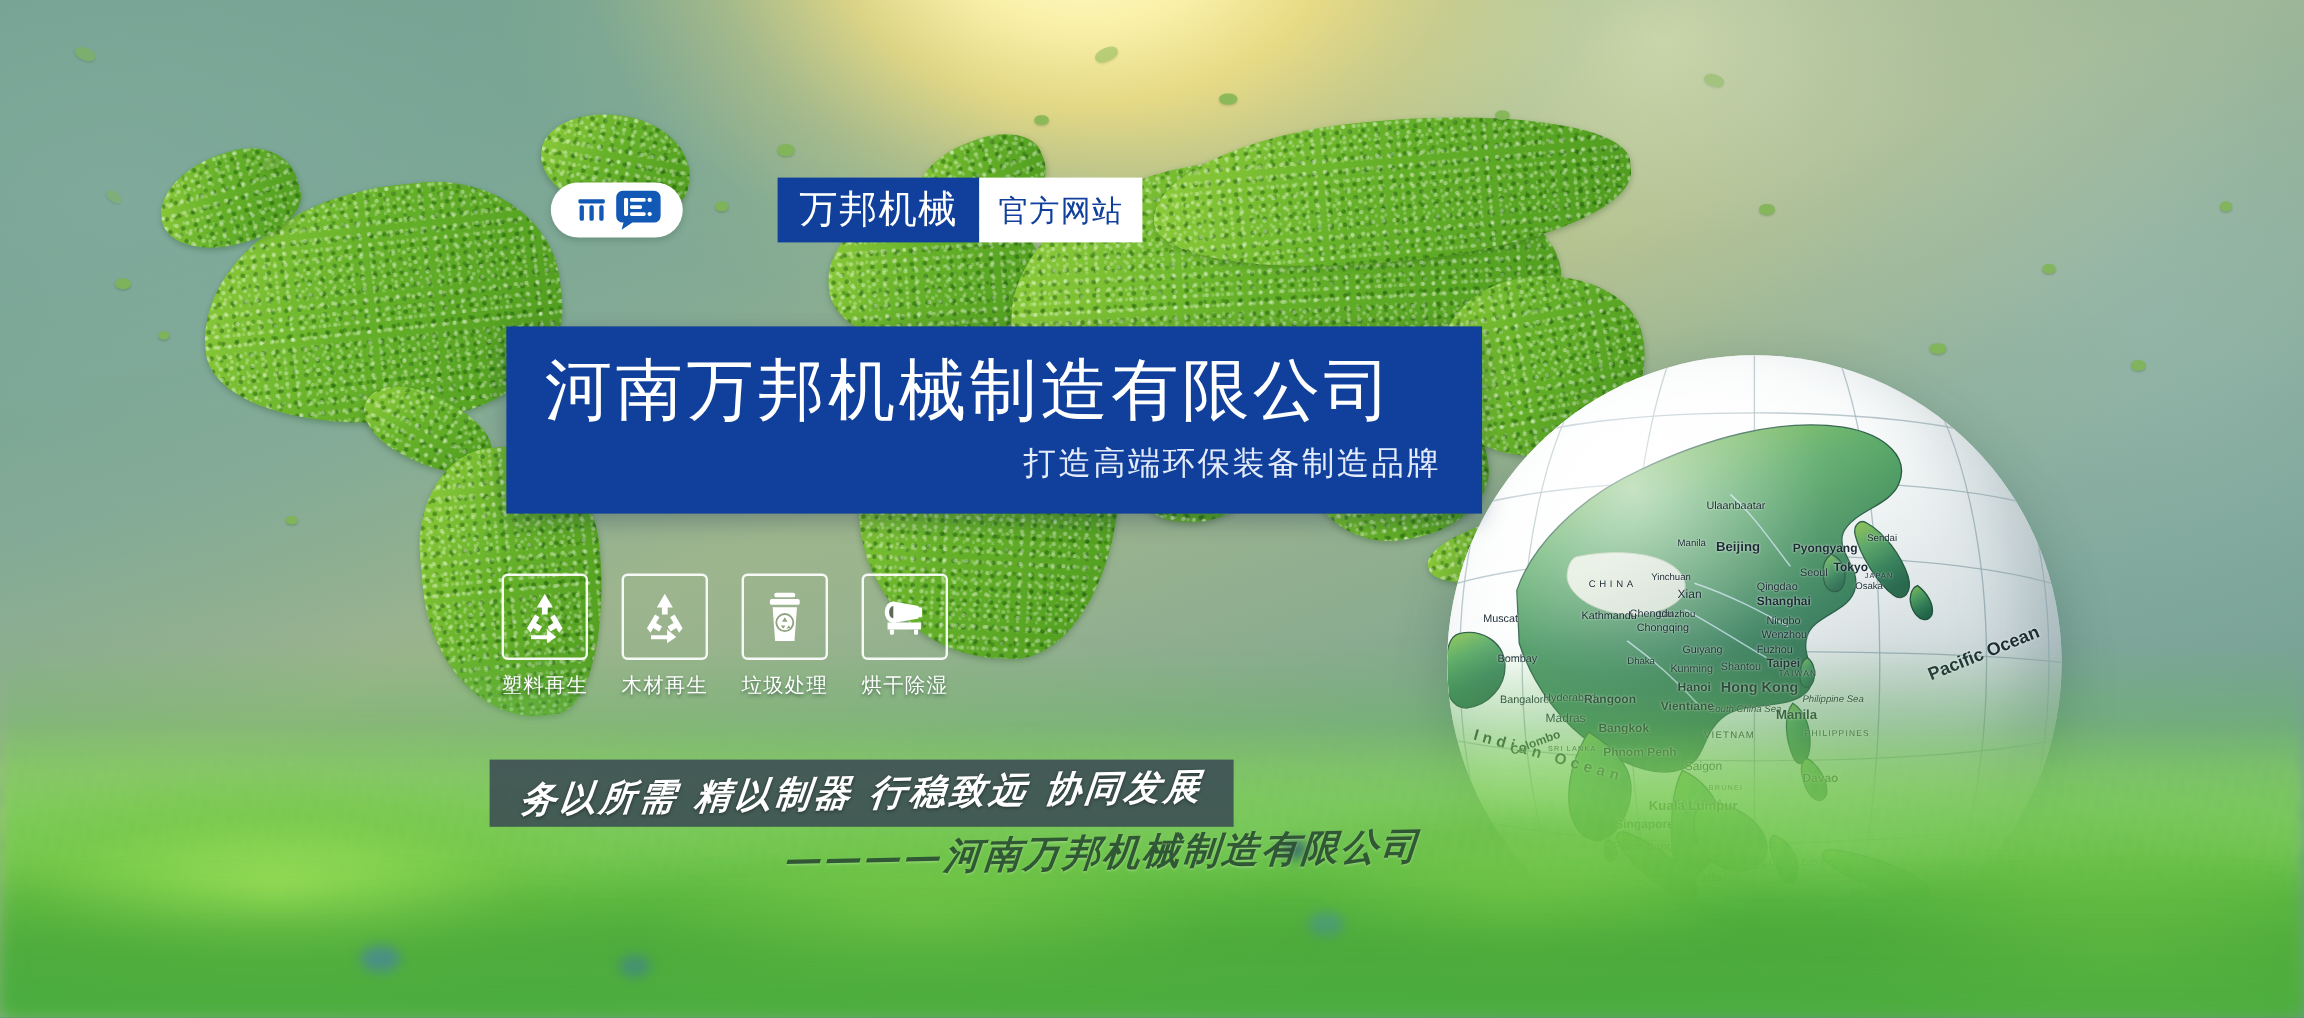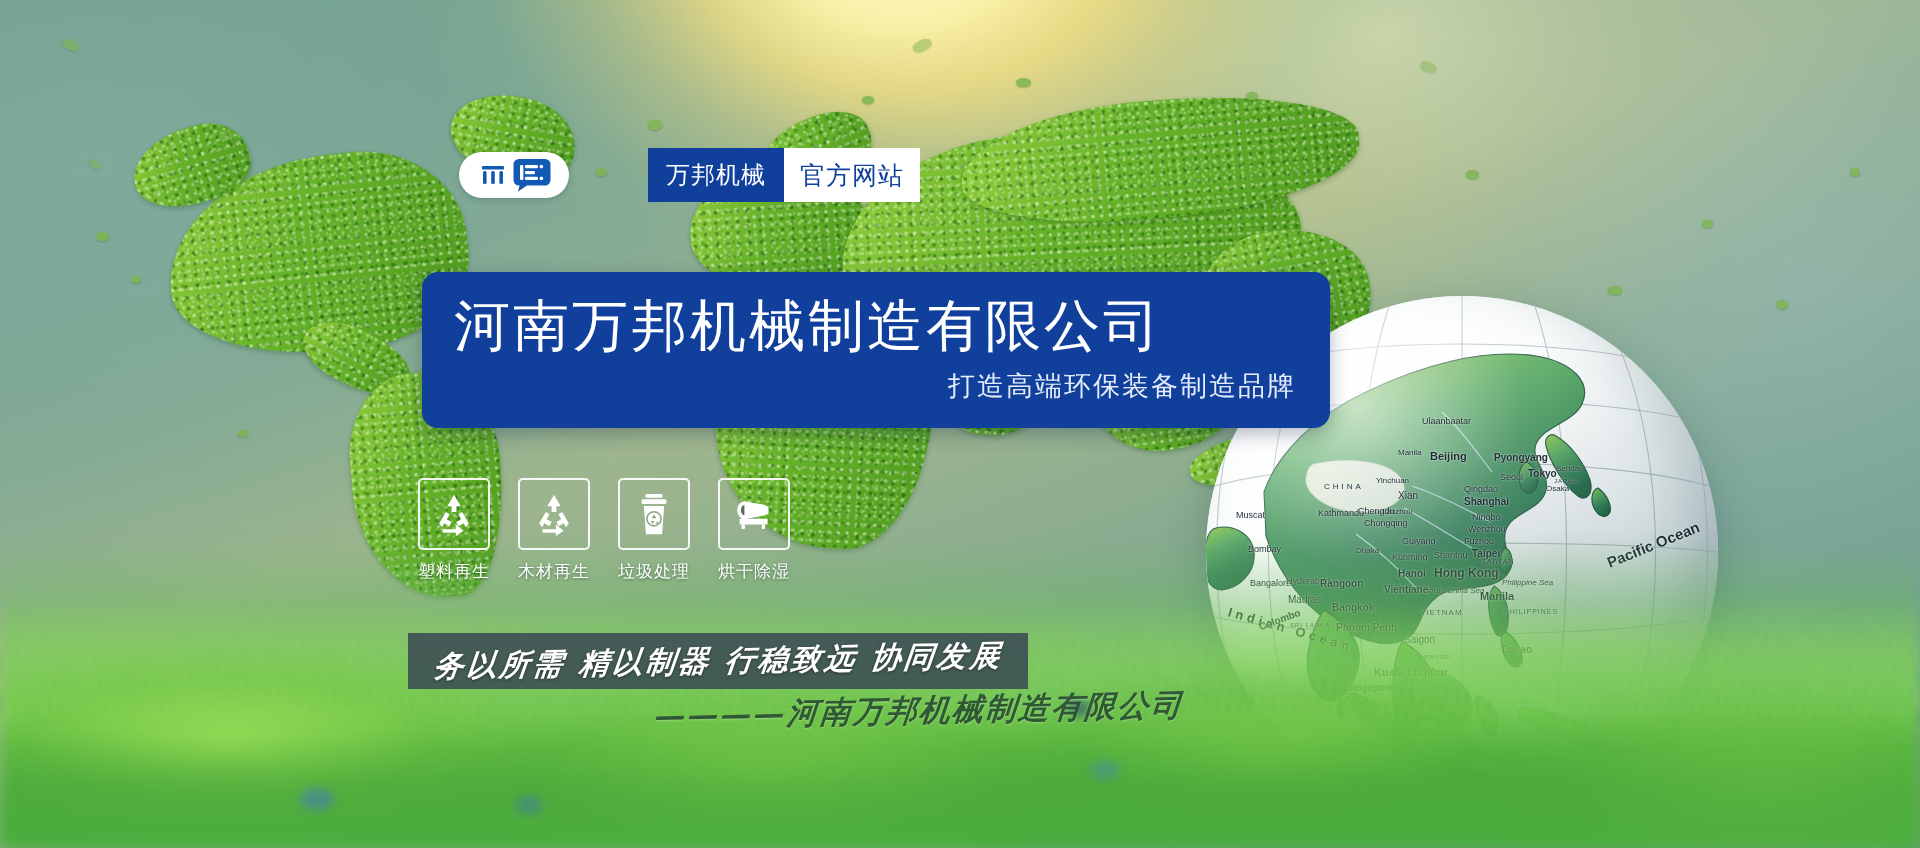--- a/index.html
+++ b/index.html
@@ -144,37 +144,37 @@
     position:absolute; left:459px; top:152px;
     width:110px; height:46px; border-radius:23px;
     background:#ffffff;
     box-shadow:0 2px 6px rgba(20,50,40,0.22);
     display:flex; align-items:center; justify-content:center; gap:5px;
   }
   .brand-tabs { position:absolute; left:648px; top:148px; display:flex; height:54px; }
   .tab-primary {
     background:#10409c; color:#ffffff;
     display:flex; align-items:center; justify-content:center;
-    padding:0 18px; font-size:24px; letter-spacing:1px;
+    padding:0 18px; font-size:32px; letter-spacing:1px;
     font-family:"DejaVu Sans","Liberation Sans",sans-serif;
   }
   .tab-secondary {
     background:#ffffff; color:#10409c;
     display:flex; align-items:center; justify-content:center;
     padding:0 16px; font-size:25px; letter-spacing:1px;
     font-family:"DejaVu Sans","Liberation Sans",sans-serif;
   }
 
   
   .title-panel {
     position:absolute; left:422px; top:272px;
-    width:908px; height:156px;
+    width:813px; height:156px;
     background:#10409c;
     box-shadow:0 6px 18px rgba(10,30,70,0.30);
-    display:flex; flex-direction:column; justify-content:center;border-radius:16px;
+    display:flex; flex-direction:column; justify-content:center;
   }
   .company-title {
     color:#ffffff; font-size:56px; line-height:1.08;
     letter-spacing:3px; padding-left:32px; font-weight:400;
     font-family:"DejaVu Sans","Liberation Sans",sans-serif;
   }
   .company-sub {
     color:#e4ecfb; font-size:27px; letter-spacing:2px;
     text-align:right; padding-right:34px; margin-top:11px;
     font-family:"DejaVu Sans","Liberation Sans",sans-serif;
@@ -439,21 +439,21 @@
       <div class="glabel" style="left:266px;top:252px;font-size:10px;font-weight:700;">Taipei</div>
       <div class="glabel" style="left:228px;top:270px;font-size:12px;font-weight:700;">Hong Kong</div>
       <div class="glabel" style="left:258px;top:200px;font-size:10px;font-weight:bold;">Shanghai</div>
       <div class="glabel" style="left:266px;top:216px;font-size:9px;">Ningbo</div>
       <div class="glabel" style="left:262px;top:228px;font-size:9px;">Wenzhou</div>
       <div class="glabel" style="left:258px;top:188px;font-size:9px;">Qingdao</div>
       <div class="glabel" style="left:294px;top:176px;font-size:9px;">Seoul</div>
       <div class="glabel" style="left:322px;top:172px;font-size:10px;font-weight:700;">Tokyo</div>
       <div class="glabel" style="left:288px;top:156px;font-size:10px;font-weight:700;">Pyongyang</div>
       <div class="glabel" style="left:340px;top:188px;font-size:8px;">Osaka</div>
-      <div class="glabel" style="left:350px;top:168px;font-size:8px;">Sendai</div>
+      <div class="glabel" style="left:350px;top:148px;font-size:8px;">Sendai</div>
       <div class="glabel" style="left:274px;top:294px;font-size:11px;font-weight:700;">Manila</div>
       <div class="glabel" style="left:296px;top:348px;font-size:10px;font-weight:700;">Davao</div>
       <div class="glabel" style="left:192px;top:272px;font-size:10px;font-weight:700;">Hanoi</div>
       <div class="glabel" style="left:178px;top:288px;font-size:10px;font-weight:700;">Vientiane</div>
       <div class="glabel" style="left:126px;top:306px;font-size:10px;font-weight:700;">Bangkok</div>
       <div class="glabel" style="left:130px;top:326px;font-size:10px;font-weight:700;">Phnom Penh</div>
       <div class="glabel" style="left:198px;top:338px;font-size:10px;">Saigon</div>
       <div class="glabel" style="left:168px;top:370px;font-size:11px;font-weight:700;">Kuala Lumpur</div>
       <div class="glabel" style="left:140px;top:386px;font-size:10px;font-weight:700;">Singapore</div>
       <div class="glabel" style="left:138px;top:404px;font-size:10px;">Palembang</div>

